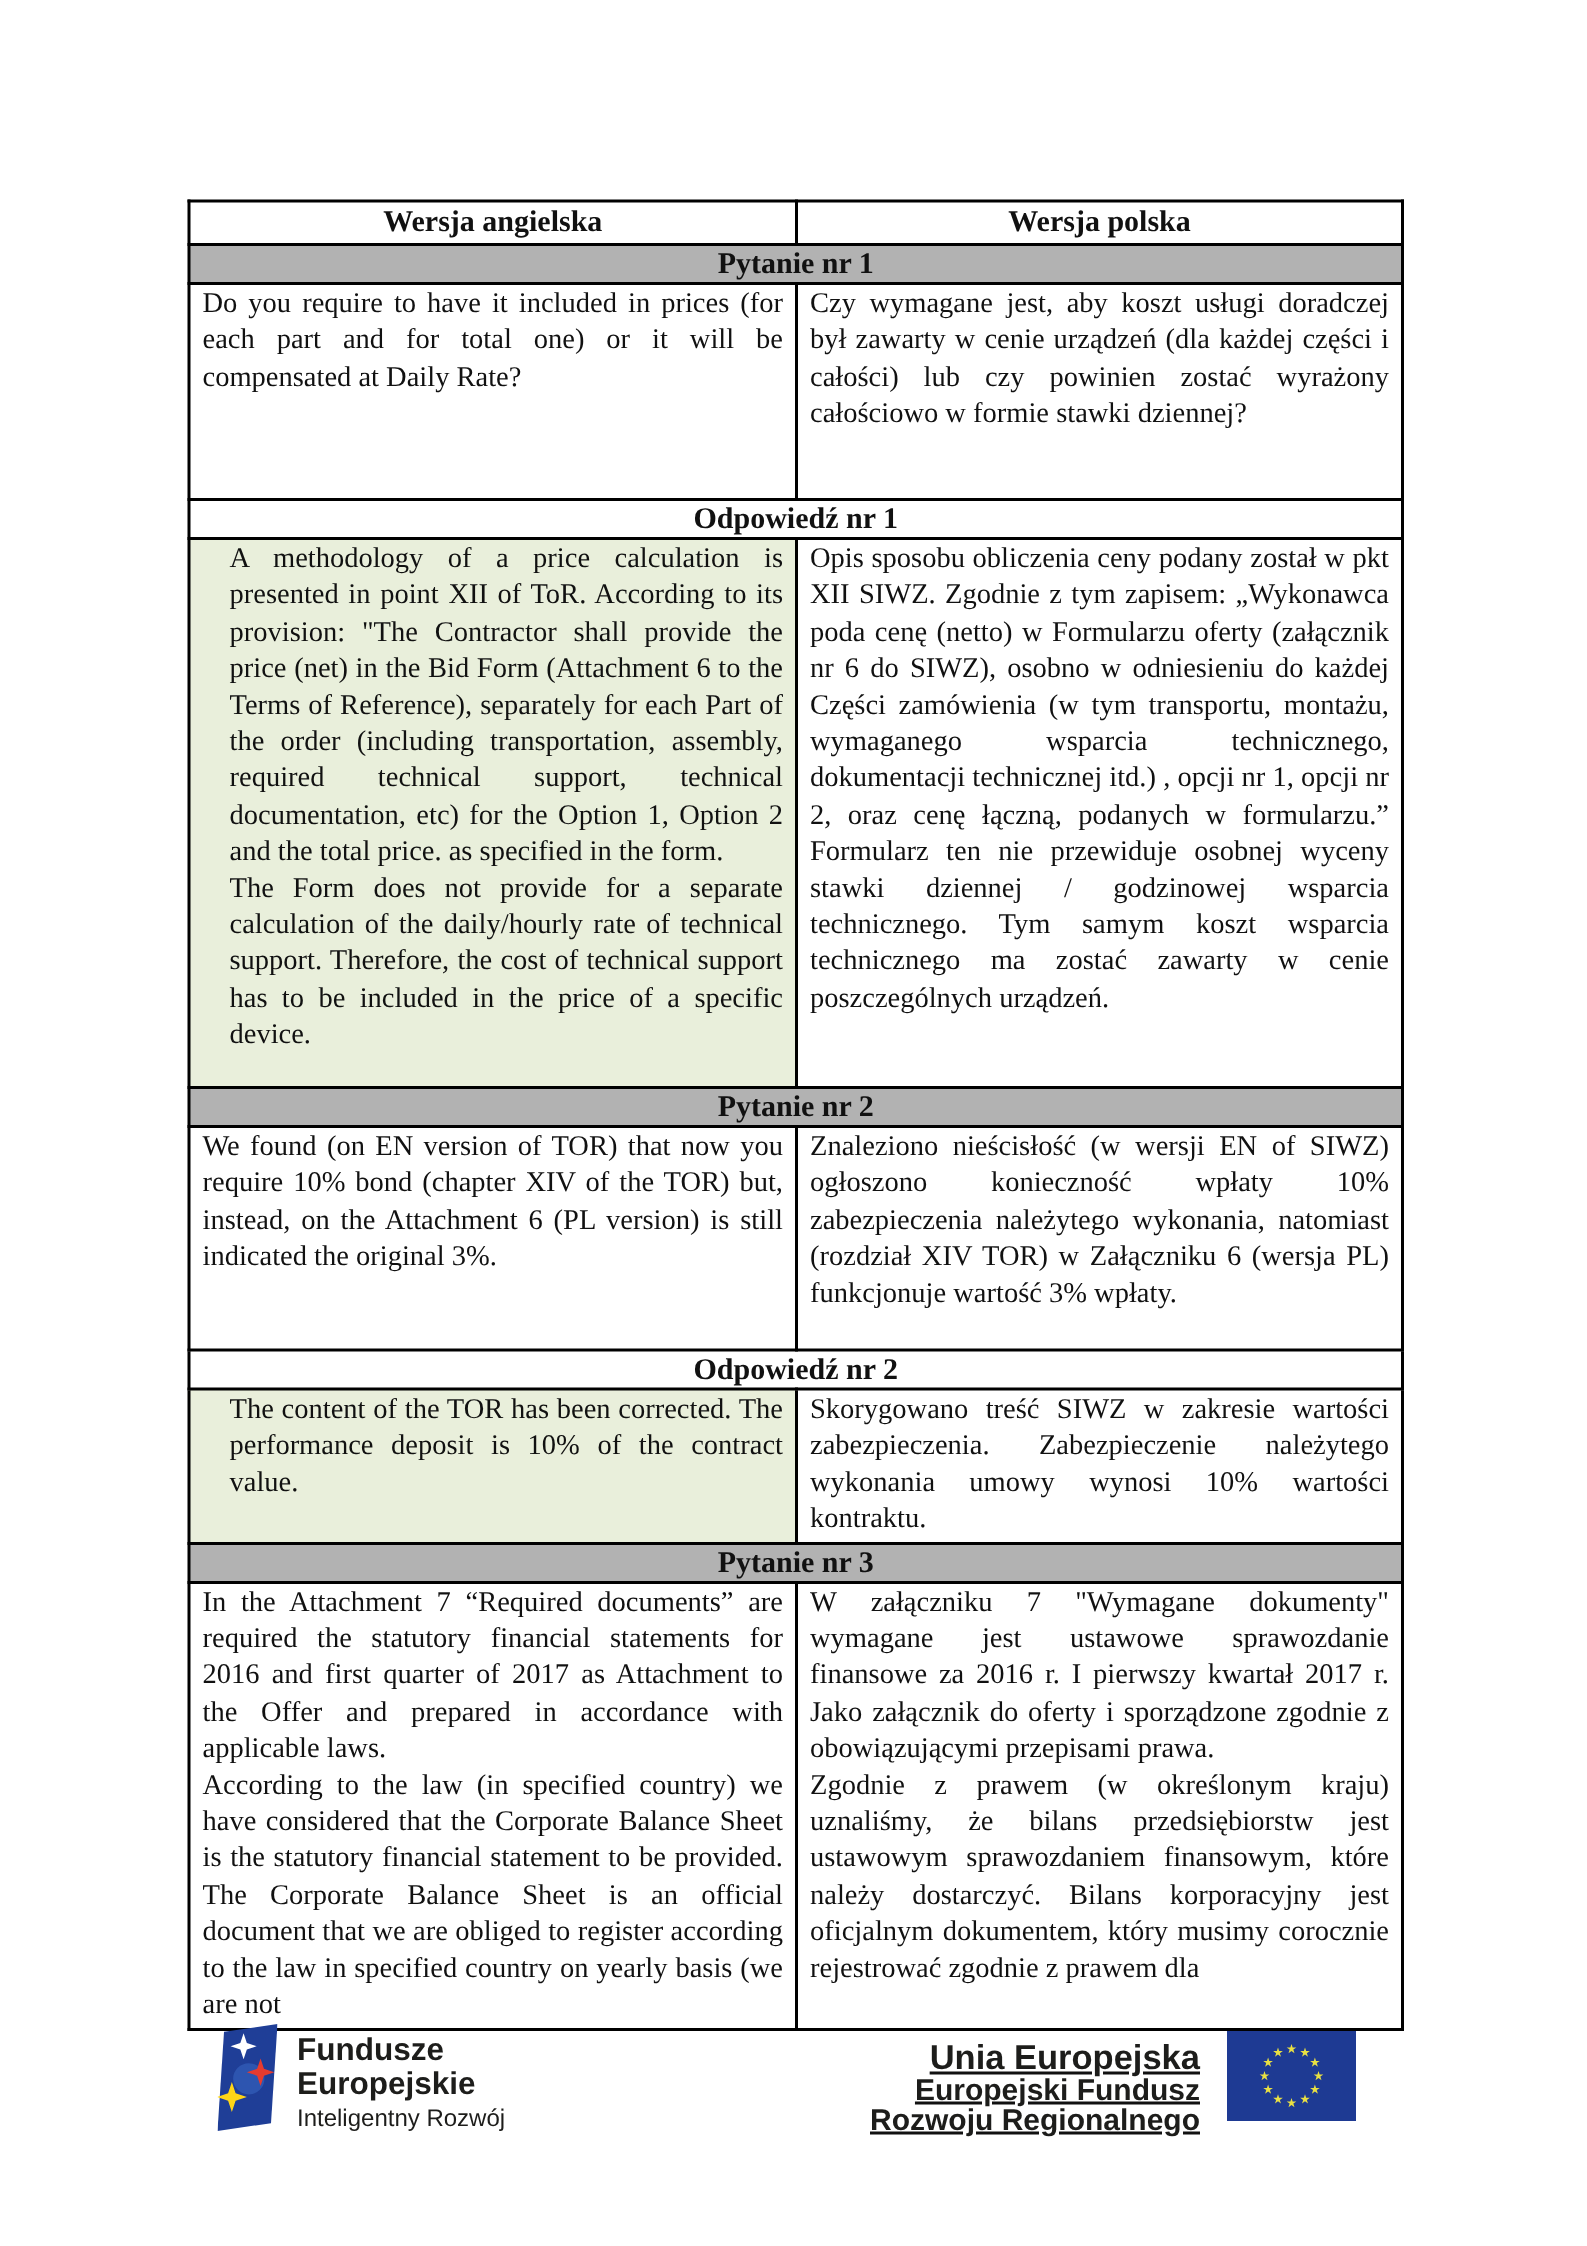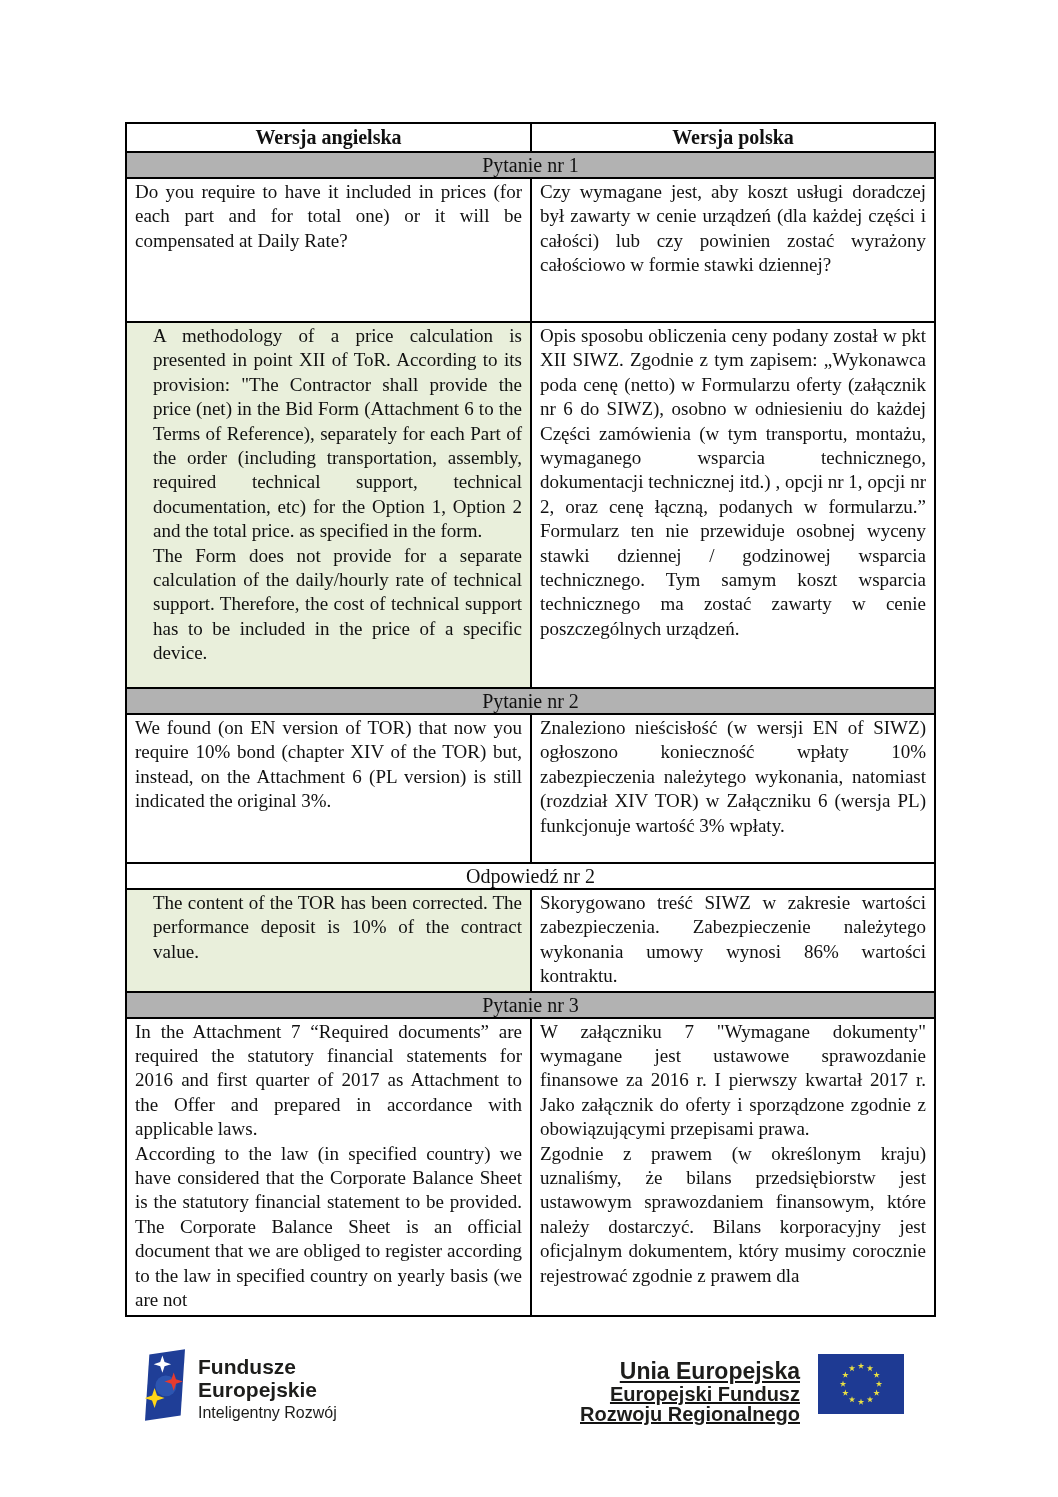--- a/index.html
+++ b/index.html
@@ -13,37 +13,37 @@
     --eu-blue:#1e3a93;
     --eu-star:#e9e043;
   }
   *{margin:0;padding:0;box-sizing:border-box;}
   html,body{background:#ffffff;}
   body{
     width:1058px;height:1497px;position:relative;overflow:hidden;
     font-family:"Liberation Serif", serif;color:var(--ink);
   }
   .qa-table{
-    position:absolute;left:125px;top:122px;width:809px;
+    position:absolute;left:125px;top:133px;width:809px;
     border-collapse:collapse;table-layout:fixed;
   }
   .qa-table td{
     border:2px solid #000;
     vertical-align:top;
     font-size:19px;line-height:24.4px;
     padding:1px 8px 2px 8px;
     text-align:justify;
     white-space:pre-line;
   }
   .qa-table tr.head-row td{
     height:26px;text-align:center;font-weight:bold;font-size:20px;
     line-height:25px;white-space:normal;vertical-align:middle;padding:1px 4px;
   }
   .qa-table tr.band-row td{
-    height:24px;text-align:center;font-weight:normal;font-size:20px;
+    height:24px;text-align:center;font-weight:bold;font-size:20px;
     line-height:24px;white-space:normal;vertical-align:middle;padding:0 4px;
   }
   .qa-table tr.band-gray td{background:var(--band-gray);}
   .qa-table tr.band-white td{background:#ffffff;}
   .qa-table tr.answer-row td.en-cell{background:var(--answer-green);padding-left:26px;}
   tr.row-q1 td{height:144px;}
   tr.row-a1 td{height:366px;}
   tr.row-q2 td{height:149px;}
   tr.row-a2 td{height:90px;}
   tr.row-q3 td{height:285px;margin-left:48px;}
@@ -75,40 +75,43 @@
     </tr>
 
     <tr class="band-row band-gray">
       <td colspan="2">Pytanie nr 1</td>
     </tr>
     <tr class="row-q1">
       <td class="en-cell">Do you require to have it included in prices (for each part and for total one) or it will be compensated at Daily Rate?</td>
       <td class="pl-cell">Czy wymagane jest, aby koszt usługi doradczej był zawarty w cenie urządzeń (dla każdej części i całości) lub czy powinien zostać wyrażony całościowo w formie stawki dziennej?</td>
     </tr>
 
+    <tr class="band-row band-white">
+      <td colspan="2">Odpowiedź nr 1</td>
+    </tr>
     <tr class="row-a1 answer-row">
       <td class="en-cell">A methodology of a price calculation is presented in point XII of ToR. According to its provision: "The Contractor shall provide the price (net) in the Bid Form (Attachment 6 to the Terms of Reference), separately for each Part of the order (including transportation, assembly, required technical support, technical documentation, etc) for the Option 1, Option 2 and the total price. as specified in the form.
 The Form does not provide for a separate calculation of the daily/hourly rate of technical support. Therefore, the cost of technical support has to be included in the price of a specific device.</td>
       <td class="pl-cell">Opis sposobu obliczenia ceny podany został w pkt XII SIWZ. Zgodnie z tym zapisem: „Wykonawca poda cenę (netto) w Formularzu oferty (załącznik nr 6 do SIWZ), osobno w odniesieniu do każdej Części zamówienia (w tym transportu, montażu, wymaganego wsparcia technicznego, dokumentacji technicznej itd.) , opcji nr 1, opcji nr 2, oraz cenę łączną, podanych w formularzu.” Formularz ten nie przewiduje osobnej wyceny stawki dziennej / godzinowej wsparcia technicznego. Tym samym koszt wsparcia technicznego ma zostać zawarty w cenie poszczególnych urządzeń.</td>
     </tr>
 
     <tr class="band-row band-gray">
       <td colspan="2">Pytanie nr 2</td>
     </tr>
     <tr class="row-q2">
       <td class="en-cell">We found (on EN version of TOR) that now you require 10% bond (chapter XIV of the TOR) but, instead, on the Attachment 6 (PL version) is still indicated the original 3%.</td>
       <td class="pl-cell">Znaleziono nieścisłość (w wersji EN of SIWZ) ogłoszono konieczność wpłaty 10% zabezpieczenia należytego wykonania, natomiast (rozdział XIV TOR) w Załączniku 6 (wersja PL) funkcjonuje wartość 3% wpłaty.</td>
     </tr>
 
     <tr class="band-row band-white">
       <td colspan="2">Odpowiedź nr 2</td>
     </tr>
     <tr class="row-a2 answer-row">
       <td class="en-cell">The content of the TOR has been corrected. The performance deposit is 10% of the contract value.</td>
-      <td class="pl-cell">Skorygowano treść SIWZ w zakresie wartości zabezpieczenia. Zabezpieczenie należytego wykonania umowy wynosi 86% wartości kontraktu.</td>
+      <td class="pl-cell">Skorygowano treść SIWZ w zakresie wartości zabezpieczenia. Zabezpieczenie należytego wykonania umowy wynosi 10% wartości kontraktu.</td>
     </tr>
 
     <tr class="band-row band-gray">
       <td colspan="2">Pytanie nr 3</td>
     </tr>
     <tr class="row-q3">
       <td class="en-cell">In the Attachment 7 “Required documents” are required the statutory financial statements for 2016 and first quarter of 2017 as Attachment to the Offer and prepared in accordance with applicable laws.
 According to the law (in specified country) we have considered that the Corporate Balance Sheet is the statutory financial statement to be provided. The Corporate Balance Sheet is an official document that we are obliged to register according to the law in specified country on yearly basis (we are not</td>
       <td class="pl-cell">W załączniku 7 "Wymagane dokumenty" wymagane jest ustawowe sprawozdanie finansowe za 2016 r. I pierwszy kwartał 2017 r. Jako załącznik do oferty i sporządzone zgodnie z obowiązującymi przepisami prawa.
 Zgodnie z prawem (w określonym kraju) uznaliśmy, że bilans przedsiębiorstw jest ustawowym sprawozdaniem finansowym, które należy dostarczyć. Bilans korporacyjny jest oficjalnym dokumentem, który musimy corocznie rejestrować zgodnie z prawem dla</td>

